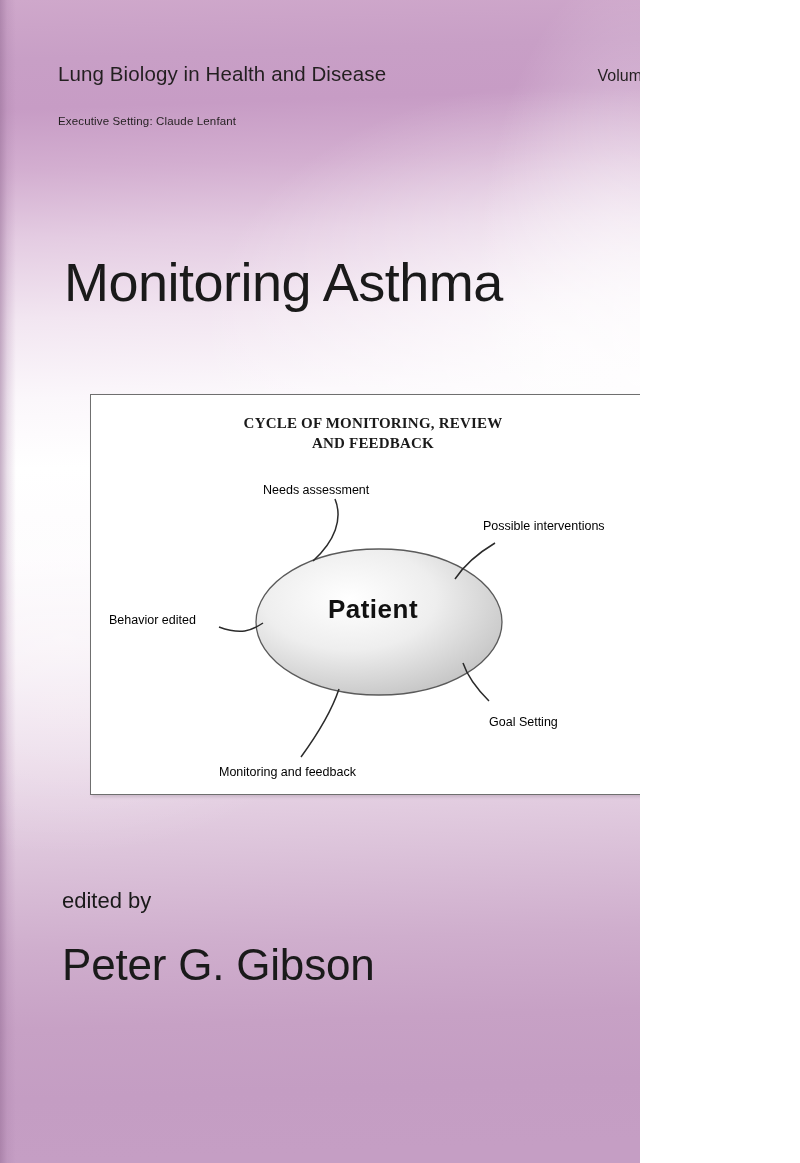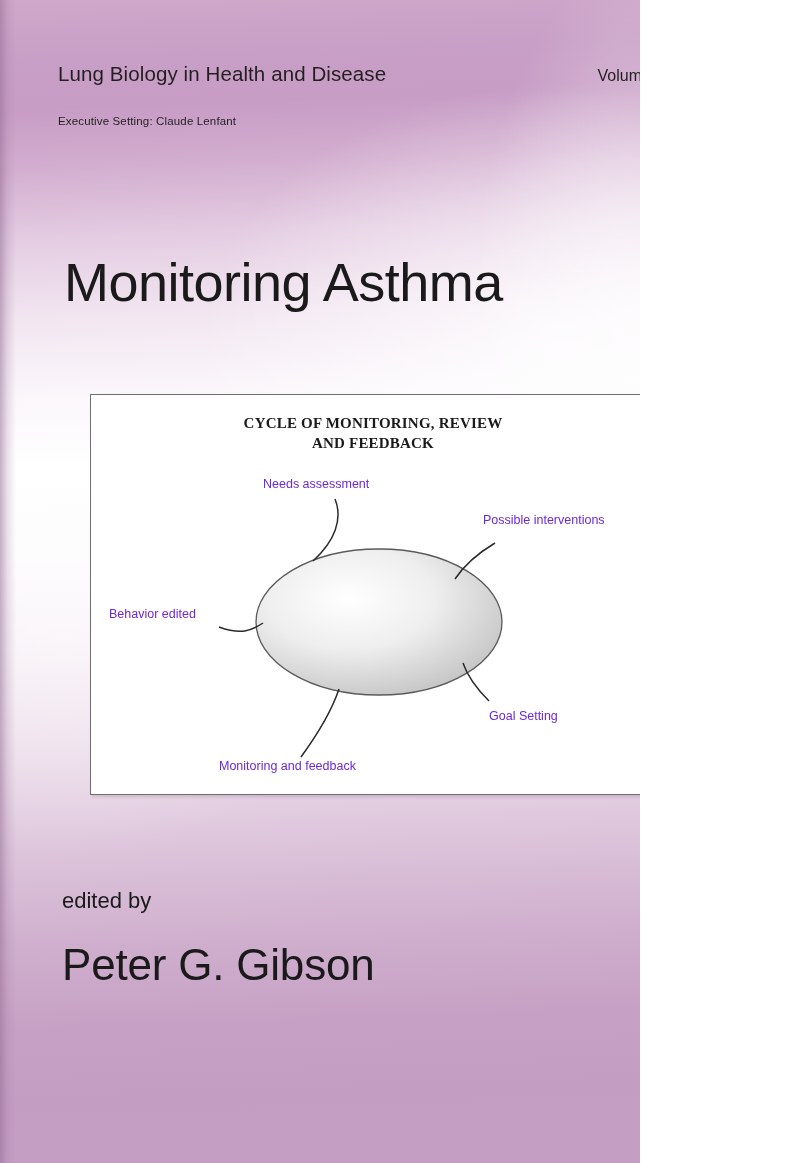--- a/index.html
+++ b/index.html
@@ -131,22 +131,23 @@
     top: 199px;
     text-align: center;
     font-size: 26px;
     font-weight: bold;
     color: #111;
     letter-spacing: 0.5px;
   }
   .node {
     position: absolute;
     font-size: 12.5px;
-    color: #6d28d9;
+    color: #000000;
     white-space: nowrap;
+    margin-top: 6px;
   }
   .node.needs      { left: 172px; top: 82px; }
   .node.possible   { left: 392px; top: 118px; }
   .node.behavior   { left: 18px;  top: 212px; }
   .node.goal       { left: 398px; top: 314px; }
   .node.monitoring { left: 128px; top: 364px; }
 
   
   .edited-by {
     position: absolute;
@@ -197,20 +198,21 @@
 
       <ellipse cx="288" cy="227" rx="123" ry="73" fill="url(#ellGrad)" stroke="#5a5a5a" stroke-width="1.3"></ellipse>
 
       <path d="M244,104 C252,124 244,146 222,166" fill="none" stroke="#2b2b2b" stroke-width="1.5"></path>
       <path d="M404,148 C384,160 372,172 364,184" fill="none" stroke="#2b2b2b" stroke-width="1.5"></path>
       <path d="M128,232 C150,240 160,236 172,228" fill="none" stroke="#2b2b2b" stroke-width="1.5"></path>
       <path d="M398,306 C384,292 376,280 372,268" fill="none" stroke="#2b2b2b" stroke-width="1.5"></path>
       <path d="M210,362 C226,340 240,318 248,294" fill="none" stroke="#2b2b2b" stroke-width="1.5"></path>
     </svg>
 
+    <div class="ellipse-label">Patient</div>
 
     <div class="node needs">Needs assessment</div>
     <div class="node possible">Possible interventions</div>
     <div class="node behavior">Behavior edited</div>
     <div class="node goal">Goal Setting</div>
     <div class="node monitoring">Monitoring and feedback</div>
   </div>
 
   <div class="edited-by">edited by</div>
   <div class="editor-name">Peter G. Gibson</div>

